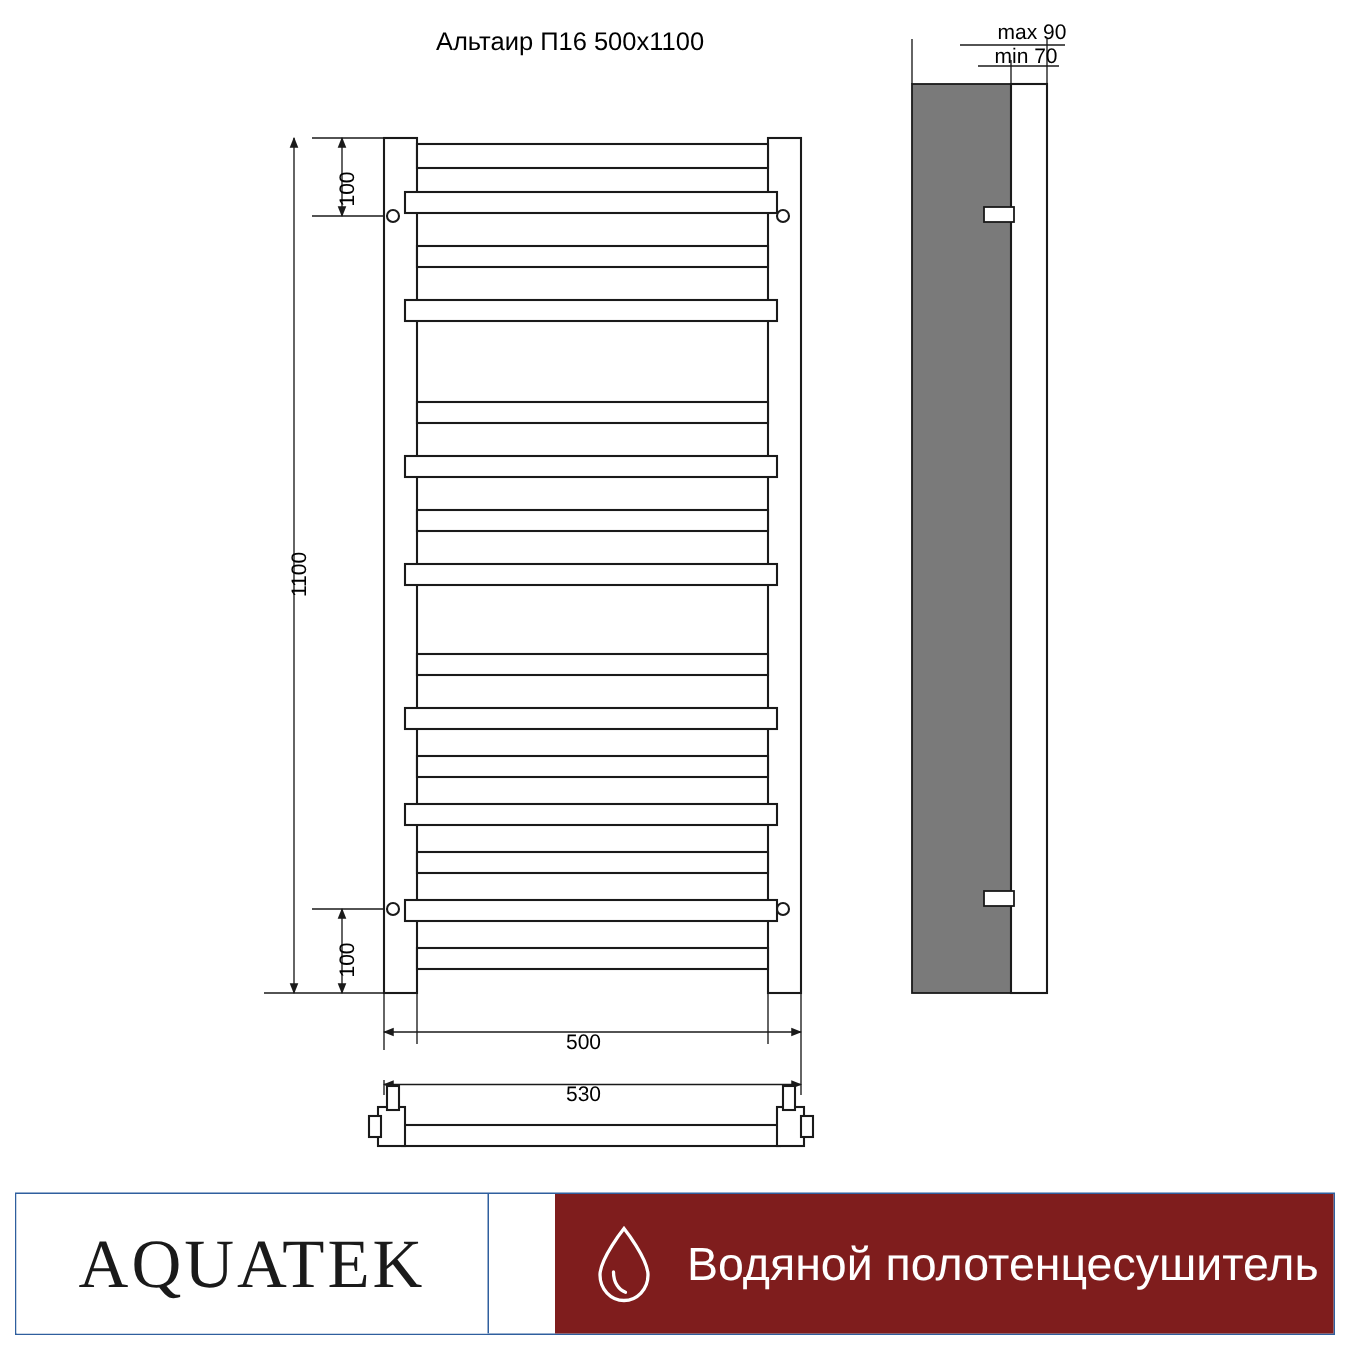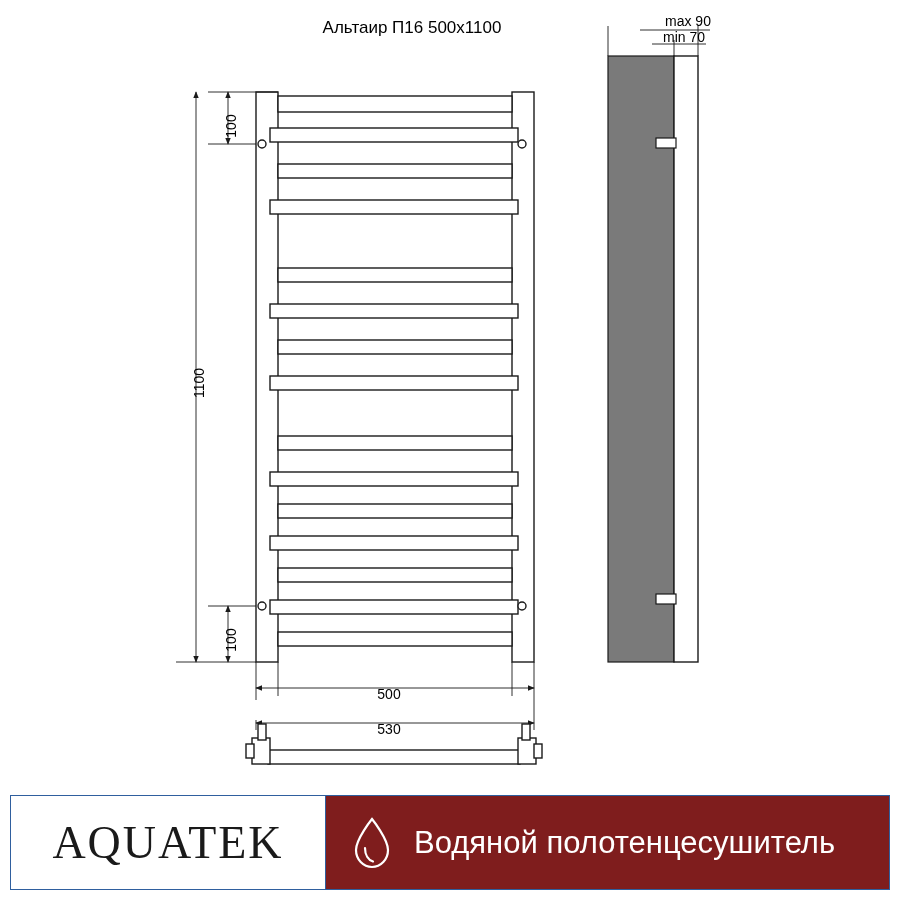--- a/index.html
+++ b/index.html
@@ -22,21 +22,20 @@
   
   .title {
     position: absolute;
     left: 0;
     top: 18px;
     width: 760px;
     text-align: center;
     font-size: 17px;
     color: #000;
     font-family: "Liberation Sans", sans-serif;
-    margin-left: 32px;
   }
   
   .drawing {
     position: absolute;
     left: 0;
     top: 0;
     width: 900px;
     height: 790px;
   }
   svg { display: block; }
@@ -48,20 +47,21 @@
   
   .footer {
     position: absolute;
     left: 10px;
     top: 795px;
     width: 880px;
     height: 95px;
     display: flex;
     border: 1px solid #2f5f9e;
     box-sizing: border-box;
+    gap: 44px;
   }
   .brand-box {
     width: 315px;
     height: 100%;
     background: #ffffff;
     display: flex;
     align-items: center;
     justify-content: center;
     border-right: 1px solid #2f5f9e;
     box-sizing: border-box;

